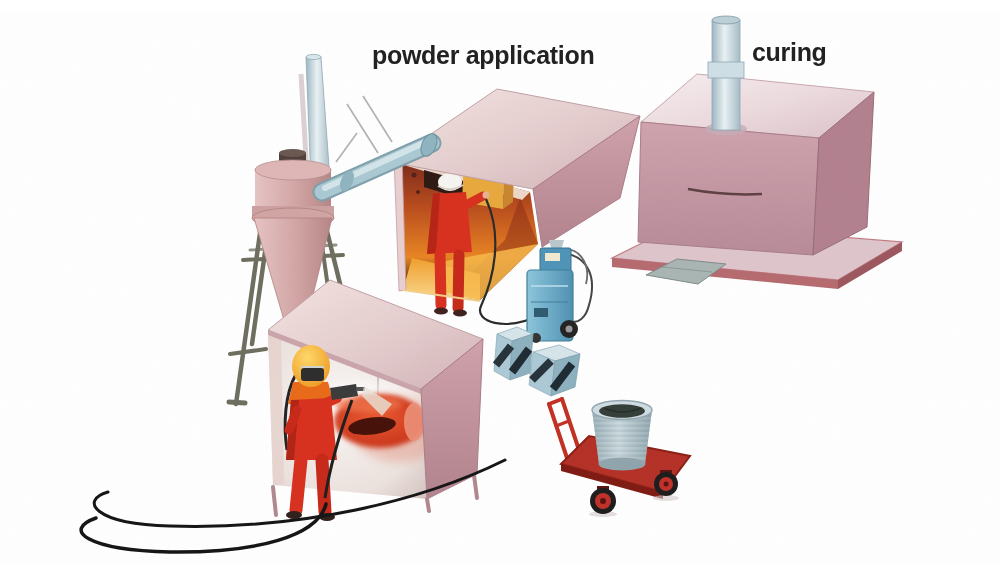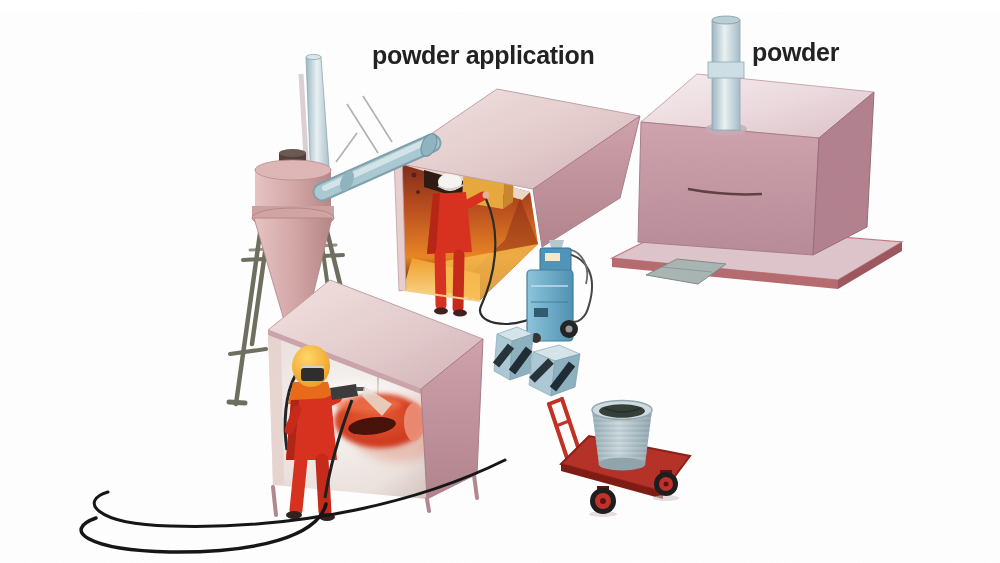--- a/index.html
+++ b/index.html
@@ -320,15 +320,15 @@
       <ellipse cx="622" cy="398" rx="30" ry="9.5" fill="#cfdce2" stroke="#93a8b0" stroke-width="1.5"></ellipse>
       <ellipse cx="622" cy="399" rx="23" ry="6.8" fill="#343e38"></ellipse>
       <path d="M604,396 Q 622,404 641,396" fill="none" stroke="#1e2620" stroke-width="1.5" opacity="0.7"></path>
     </g>
   </g>
 
   <rect x="0" y="0" width="1000" height="563" filter="url(#grainF)" opacity="0.08"></rect>
 </svg>
 
 <div class="caption cap-powder">powder application</div>
-<div class="caption cap-curing">powder</div>
+<div class="caption cap-curing">curing</div>
 
 </div>
 
 </body></html>

